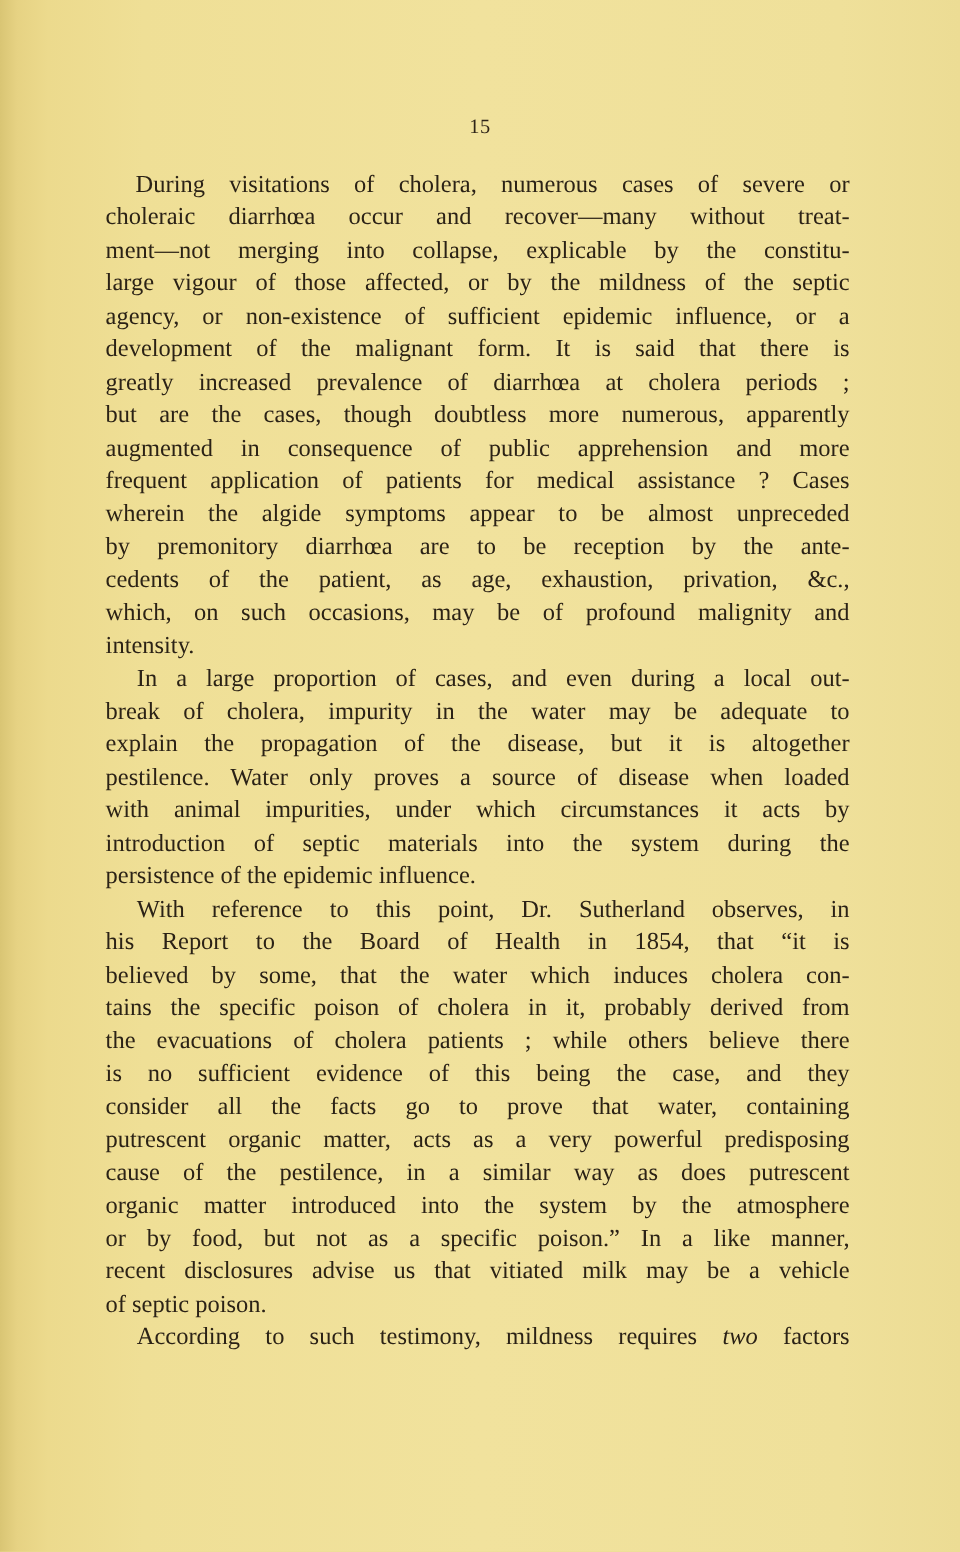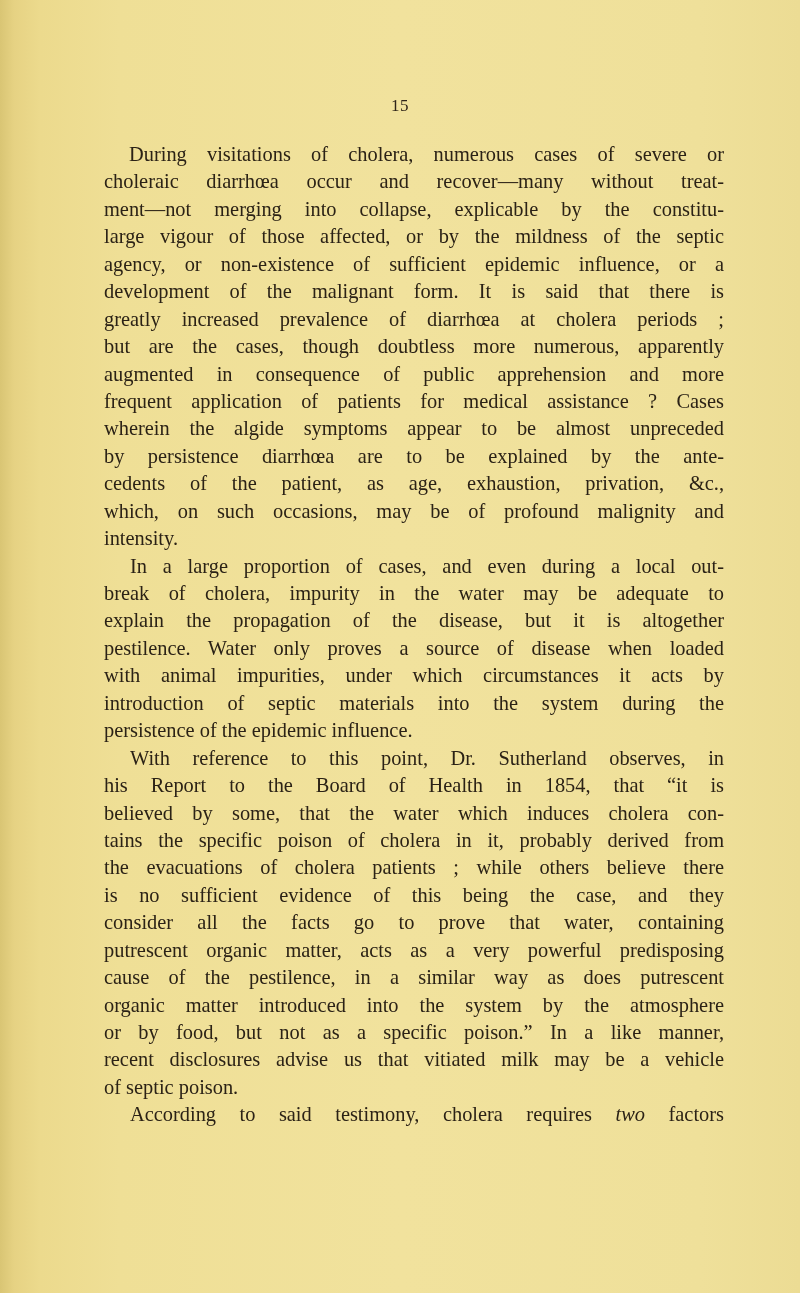--- a/index.html
+++ b/index.html
@@ -30,21 +30,20 @@
     box-sizing: border-box;
   }
   .text-block {
     position: absolute;
     top: 141px;
     left: 88px;
     width: 620px;
     color: #2b2216;
     font-size: 20.4px;
     line-height: 27.45px;
-    margin-left: 16px;
   }
   .line {
     display: block;
     white-space: nowrap;
     text-align: justify;
     text-align-last: justify;
     height: 27.45px;
   }
   .line.last {
     text-align-last: left;
@@ -69,21 +68,21 @@
       <span class="line">choleraic diarrhœa occur and recover—many without treat-</span>
       <span class="line">ment—not merging into collapse, explicable by the constitu-</span>
       <span class="line">large vigour of those affected, or by the mildness of the septic</span>
       <span class="line">agency, or non-existence of sufficient epidemic influence, or a</span>
       <span class="line">development of the malignant form.  It is said that there is</span>
       <span class="line">greatly increased prevalence of diarrhœa at cholera periods ;</span>
       <span class="line">but are the cases, though doubtless more numerous, apparently</span>
       <span class="line">augmented in consequence of public apprehension and more</span>
       <span class="line">frequent application of patients for medical assistance ?  Cases</span>
       <span class="line">wherein the algide symptoms appear to be almost unpreceded</span>
-      <span class="line">by persistence diarrhœa are to be explained by the ante-</span>
+      <span class="line">by premonitory diarrhœa are to be reception by the ante-</span>
       <span class="line">cedents of the patient, as age, exhaustion, privation, &amp;c.,</span>
       <span class="line">which, on such occasions, may be of profound malignity and</span>
       <span class="line last">intensity.</span>
     </div>
 
     <div>
       <span class="line indent">In a large proportion of cases, and even during a local out-</span>
       <span class="line">break of cholera, impurity in the water may be adequate to</span>
       <span class="line">explain the propagation of the disease, but it is altogether</span>
       <span class="line">pestilence.  Water only proves a source of disease when loaded</span>
@@ -102,16 +101,16 @@
       <span class="line">consider all the facts go to prove that water, containing</span>
       <span class="line">putrescent organic matter, acts as a very powerful predisposing</span>
       <span class="line">cause of the pestilence, in a similar way as does putrescent</span>
       <span class="line">organic matter introduced into the system by the atmosphere</span>
       <span class="line">or by food, but not as a specific poison.”  In a like manner,</span>
       <span class="line">recent disclosures advise us that vitiated milk may be a vehicle</span>
       <span class="line last">of septic poison.</span>
     </div>
 
     <div>
-      <span class="line indent"><span>According to said testimony, cholera requires</span> <span class="it">two</span> <span>factors</span></span>
+      <span class="line indent"><span>According to such testimony, mildness requires</span> <span class="it">two</span> <span>factors</span></span>
     </div>
   </div>
 </div>
 
 </body></html>

